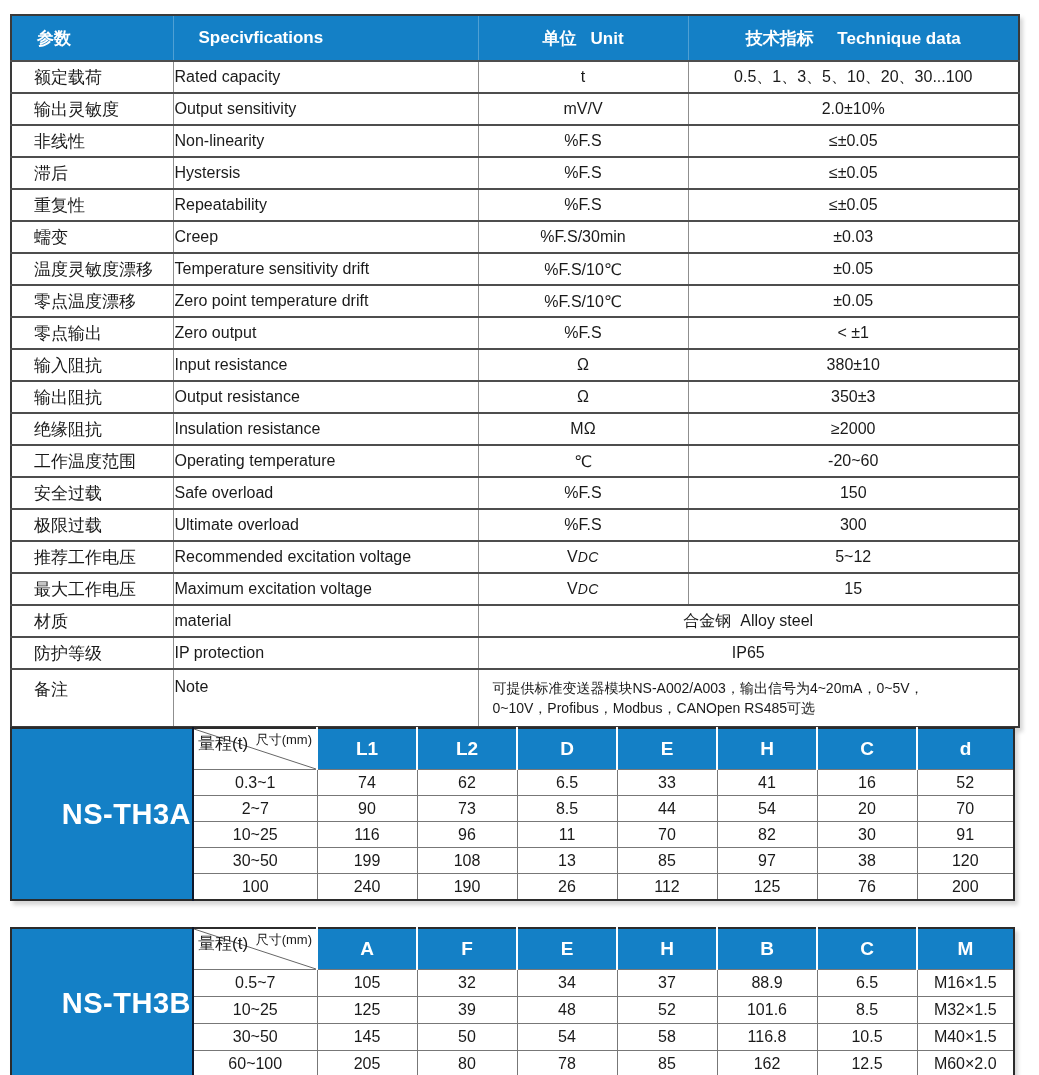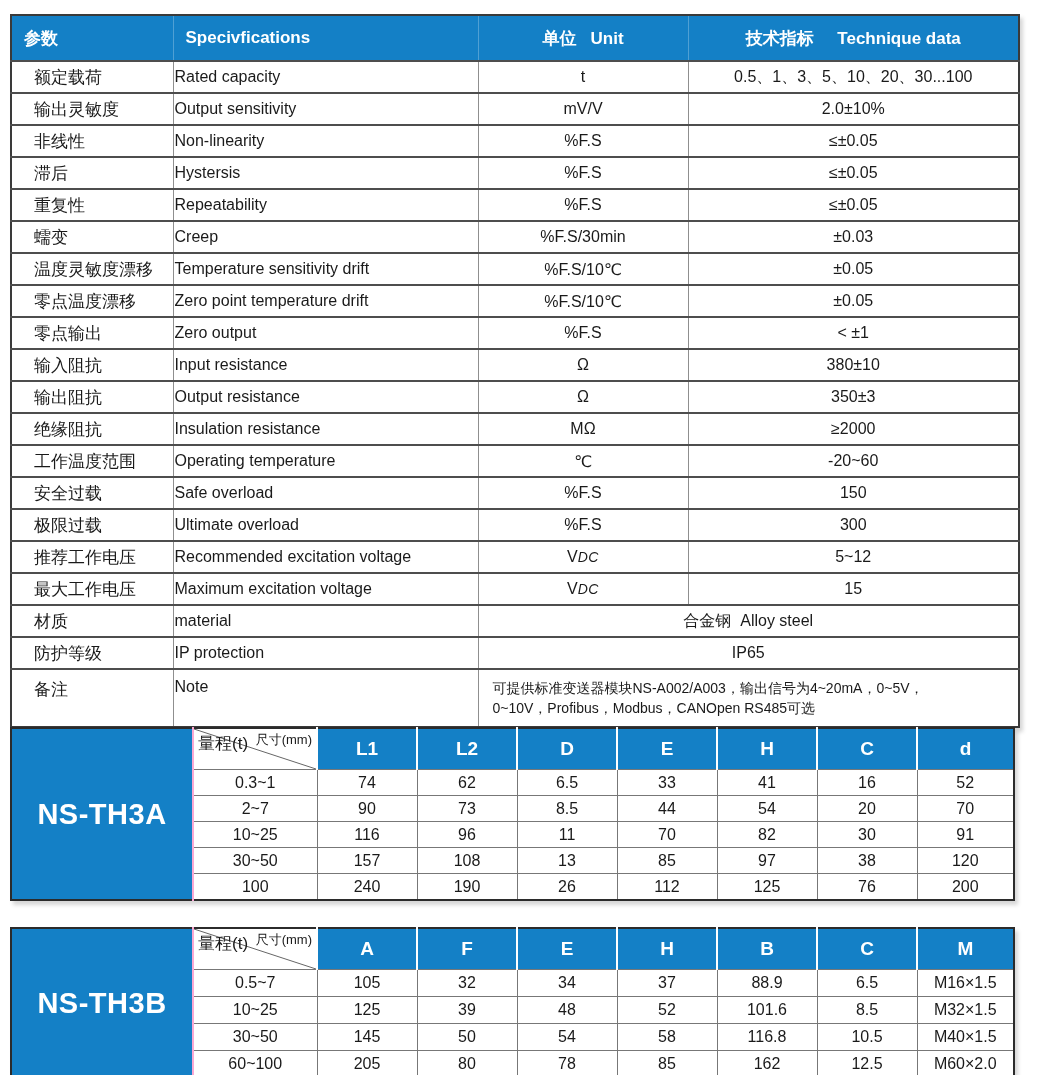--- a/index.html
+++ b/index.html
@@ -5,35 +5,35 @@
   html,body{margin:0;padding:0;background:#ffffff;}
   body{width:1039px;height:1075px;position:relative;font-family:"Liberation Sans","DejaVu Sans",sans-serif;color:#1a1a1a;}
 
   table{border-collapse:collapse;table-layout:fixed;}
   .sheet{position:absolute;left:10px;box-shadow:3px 4px 4px rgba(0,0,0,0.16);background:#fff;}
 
   
   .spec{top:14px;width:1008px;border:2px solid #3a3a3a;}
   .spec th{background:#1480c6;color:#fff;font-weight:bold;font-size:17px;height:42px;white-space:pre;border-left:1px solid rgba(255,255,255,0.25);}
   .spec th:first-child{border-left:none;}
-  .spec th.l{text-align:left;padding-left:12px;}
+  .spec th.l{text-align:left;padding-left:25px;}
   .spec td{border-top:2px solid #4d4d4d;border-left:1px solid #8f8f8f;height:28px;background:#fff;}
   .spec td:first-child{border-left:none;}
   .spec td.cn{font-size:17px;padding-left:22px;}
   .spec td.en{font-size:16px;}
   .spec td.ct{text-align:center;font-size:16px;white-space:pre;}
   .spec td.note{font-size:14px;line-height:20px;padding:8px 0 8px 14px;}
   .sub{font-size:14px;letter-spacing:0.5px;font-style:italic;}
 
   
   .dim{width:1003px;border:2px solid #2b2b2b;}
   .dim-a{top:727px;}
   .dim-b{top:927px;}
   .dim td,.dim th{border:1px solid #777;}
-  .dim .model{background:#1480c6;color:#fff;font-size:29px;font-weight:bold;text-align:center;border:none;border-right:2px solid #f9a8d4;letter-spacing:0.5px;}
+  .dim .model{background:#1480c6;color:#fff;font-size:29px;font-weight:bold;text-align:right;border:none;border-right:2px solid #0f172a;letter-spacing:0.5px;}
   .dim th.h{background:#1480c6;color:#fff;font-size:19px;font-weight:bold;height:38px;border:none;border-left:2px solid #fff;text-align:center;}
   .dim td.d{height:23px;text-align:center;font-size:16px;background:#fff;}
   .dim-b td.d{height:24px;}
   .corner{position:relative;background:#fff;padding:0;height:38px;border:1px solid #777;margin-left:12px;}
   .corner svg{position:absolute;left:0;top:0;width:100%;height:100%;}
   .corner .ct-top{position:absolute;top:2px;right:4px;font-size:13px;}
   .corner .ct-bot{position:absolute;bottom:14px;left:4px;font-size:17px;}
 </style>
 </head>
 <body>
@@ -232,21 +232,21 @@
     <td class="d">116</td>
     <td class="d">96</td>
     <td class="d">11</td>
     <td class="d">70</td>
     <td class="d">82</td>
     <td class="d">30</td>
     <td class="d">91</td>
   </tr>
   <tr>
     <td class="d">30~50</td>
-    <td class="d">157</td>
+    <td class="d">199</td>
     <td class="d">108</td>
     <td class="d">13</td>
     <td class="d">85</td>
     <td class="d">97</td>
     <td class="d">38</td>
     <td class="d">120</td>
   </tr>
   <tr>
     <td class="d">100</td>
     <td class="d">240</td>

